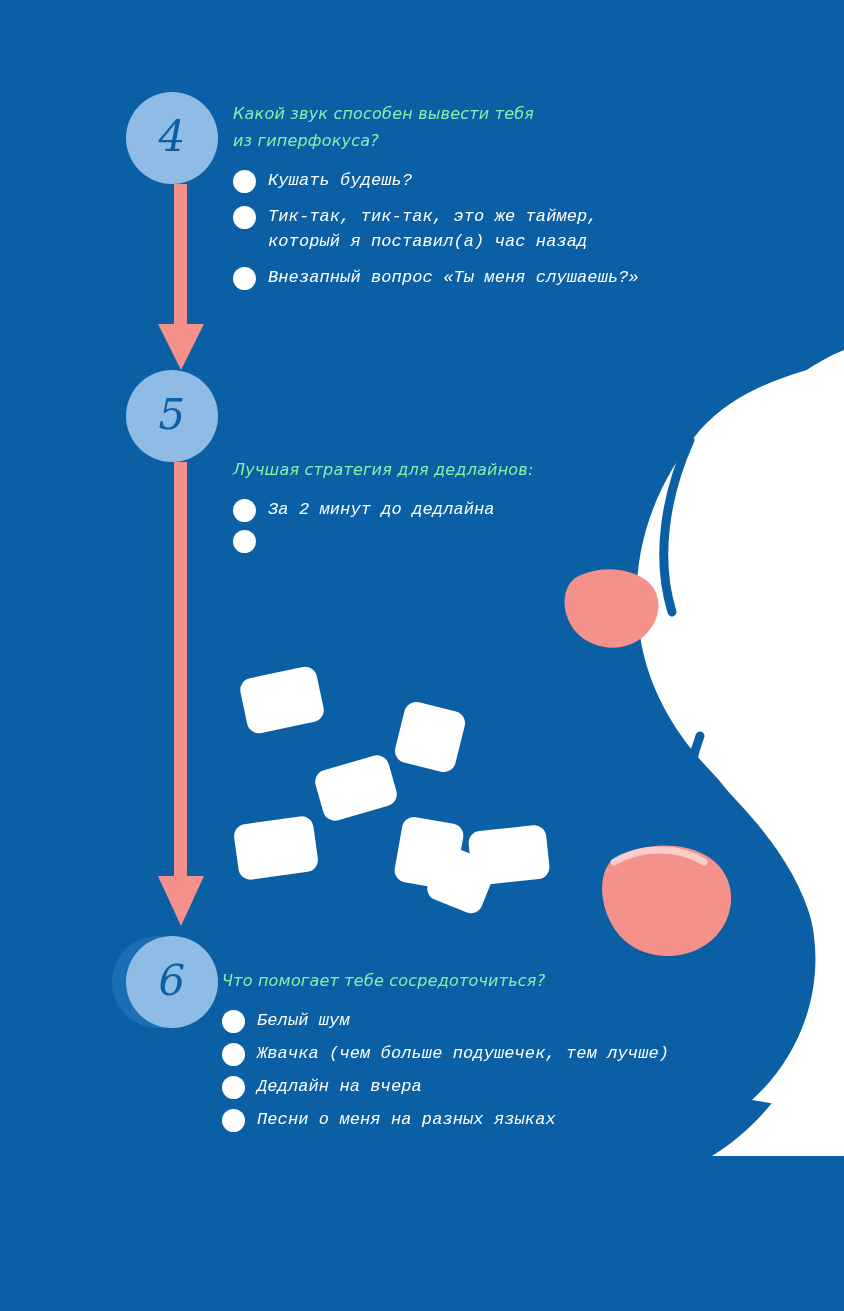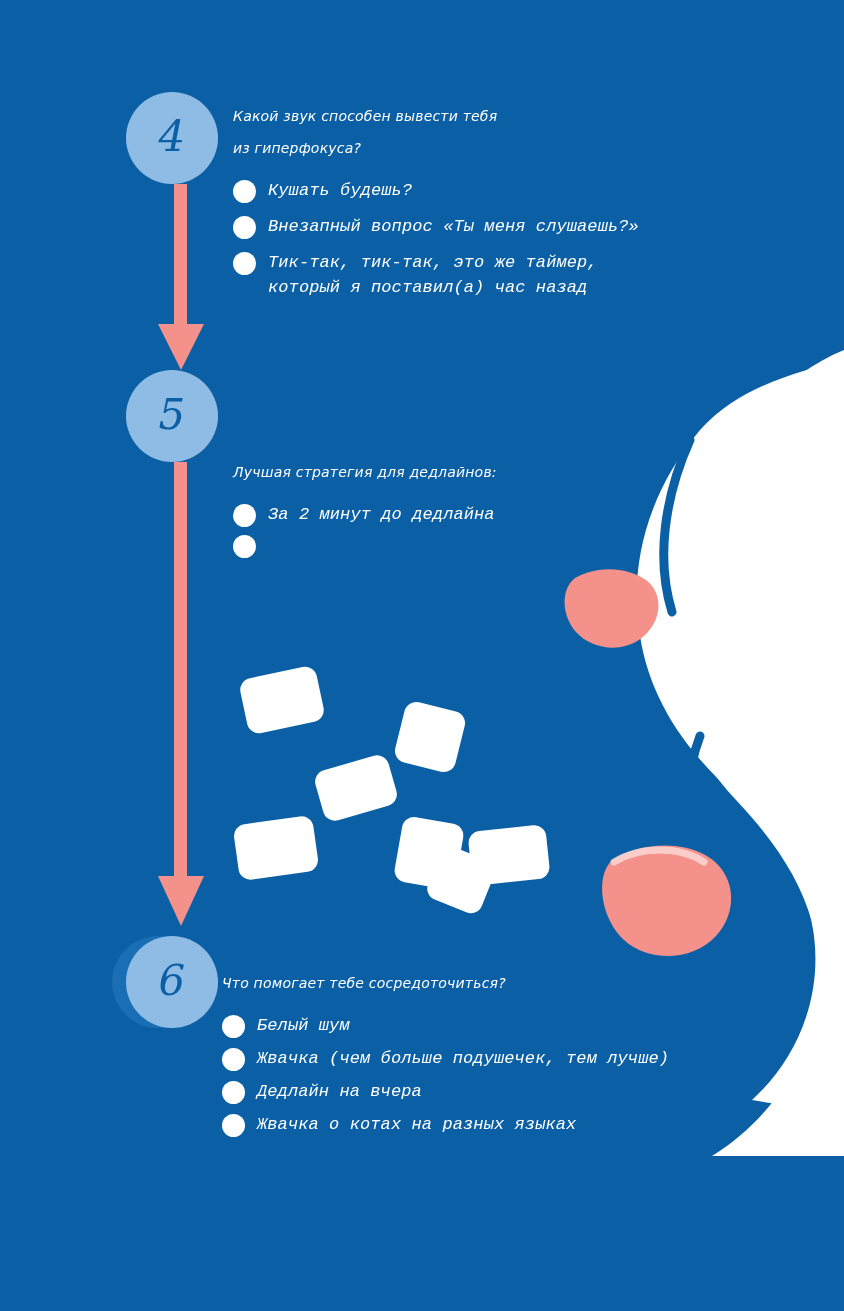--- a/index.html
+++ b/index.html
@@ -64,23 +64,23 @@
   }
 
   
   .question-block {
     position: absolute;
     color: #FFFFFF;
   }
   .q-title {
     font-family: "DejaVu Sans", sans-serif;
     font-style: italic;
-    font-size: 14px;
-    line-height: 32px;
-    color: #ffffff;
+    font-size: 16px;
+    line-height: 27px;
+    color: #86efac;
     letter-spacing: 0.2px;
     white-space: pre-line;
     font-weight: 500;
   }
   .options {
     margin-top: 14px;
   }
   .option {
     display: flex;
     align-items: flex-start;
@@ -174,26 +174,26 @@
   <div class="question-block" style="left:233px; top:100px; width:560px;">
     <div class="q-title">Какой звук способен вывести тебя
 из гиперфокуса?</div>
     <div class="options">
       <div class="option">
         <span class="bullet"></span>
         <span class="opt-text">Кушать будешь?</span>
       </div>
       <div class="option">
         <span class="bullet"></span>
-        <span class="opt-text">Внезапный вопрос «Ты меня слушаешь?»</span>
-      </div>
-      <div class="option">
-        <span class="bullet"></span>
         <span class="opt-text">Тик-так, тик-так, это же таймер,
 который я поставил(а) час назад</span>
+      </div>
+      <div class="option">
+        <span class="bullet"></span>
+        <span class="opt-text">Внезапный вопрос «Ты меня слушаешь?»</span>
       </div>
     </div>
   </div>
 
   <div class="step-badge" style="left:126px; top:370px;">
     <span class="num">5</span>
   </div>
   <div class="question-block tight" style="left:233px; top:410px; width:560px;margin-top:46px;">
     <div class="q-title">Лучшая стратегия для дедлайнов:</div>
     <div class="options">
@@ -221,18 +221,18 @@
       <div class="option">
         <span class="bullet"></span>
         <span class="opt-text">Жвачка (чем больше подушечек, тем лучше)</span>
       </div>
       <div class="option">
         <span class="bullet"></span>
         <span class="opt-text">Дедлайн на вчера</span>
       </div>
       <div class="option">
         <span class="bullet"></span>
-        <span class="opt-text">Жвачка о котах на разных языках</span>
+        <span class="opt-text">Песни о меня на разных языках</span>
       </div>
     </div>
   </div>
 
 </div>
 
 </body></html>

